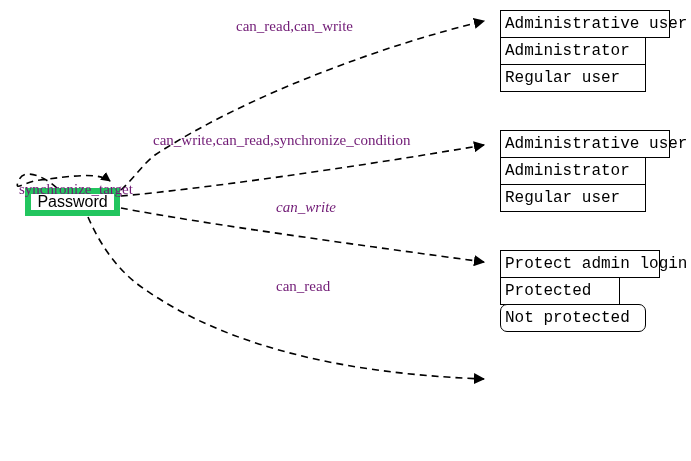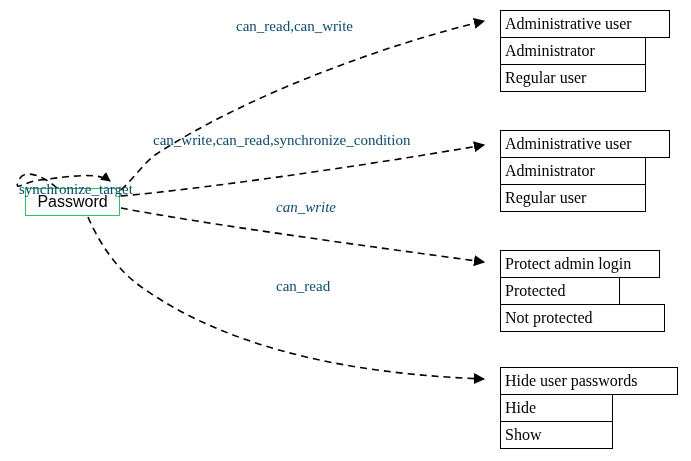--- a/index.html
+++ b/index.html
@@ -21,21 +21,21 @@
     left: 0;
     top: 0;
     width: 691px;
     height: 461px;
     pointer-events: none;
   }
   
   .node-box {
     position: absolute;
     box-sizing: border-box;
-    border: 1px solid #22c55e;
+    border: 6px solid #22c55e;
     background: #ffffff;
     font-family: "Liberation Sans", sans-serif;
     font-size: 16px;
     color: #000000;
     line-height: 1;
     display: flex;
     align-items: center;
     justify-content: center;
     white-space: nowrap;
   }
@@ -48,38 +48,38 @@
   
   .record-node {
     position: absolute;
     left: 500px;
   }
   .record-row {
     box-sizing: border-box;
     border: 1px solid #000000;
     background: #ffffff;
     height: 28px;
-    font-family: Liberation Serif, serif;
+    font-family: Liberation Mono, monospace;
     font-size: 16px;
     color: #000000;
     line-height: 26px;
     padding-left: 4px;
     white-space: nowrap;
     overflow: visible;
     margin-top: -1px;
   }
   .record-row.header {
     margin-top: 0;
   }
   
   .edge-label {
     position: absolute;
     font-family: "Liberation Serif", serif;
     font-size: 15px;
-    color: #0c4a6e;
+    color: #701a75;
     white-space: nowrap;
     line-height: 1;
   }
 </style>
 </head>
 <body>
 
 <div id="canvas">
 
   <svg id="edge-layer" viewBox="0 0 691 461" width="691" height="461" xmlns="http://www.w3.org/2000/svg">
@@ -125,22 +125,17 @@
 
   <div class="record-node" style="top:130px;">
     <div class="record-row header" style="width:170px;">Administrative user</div>
     <div class="record-row" style="width:146px;">Administrator</div>
     <div class="record-row" style="width:146px;">Regular user</div>
   </div>
 
   <div class="record-node" style="top:250px;">
     <div class="record-row header" style="width:160px;">Protect admin login</div>
     <div class="record-row" style="width:120px;">Protected</div>
-    <div class="record-row" style="width:165px;">Not protected</div>
+    <div class="record-row" style="width:146px;border-radius:7px;">Not protected</div>
   </div>
 
-  <div class="record-node" style="top:367px;">
-    <div class="record-row header" style="width:178px;">Hide user passwords</div>
-    <div class="record-row" style="width:113px;">Hide</div>
-    <div class="record-row" style="width:113px;">Show</div>
-  </div>
 
 </div>
 
 </body></html>

